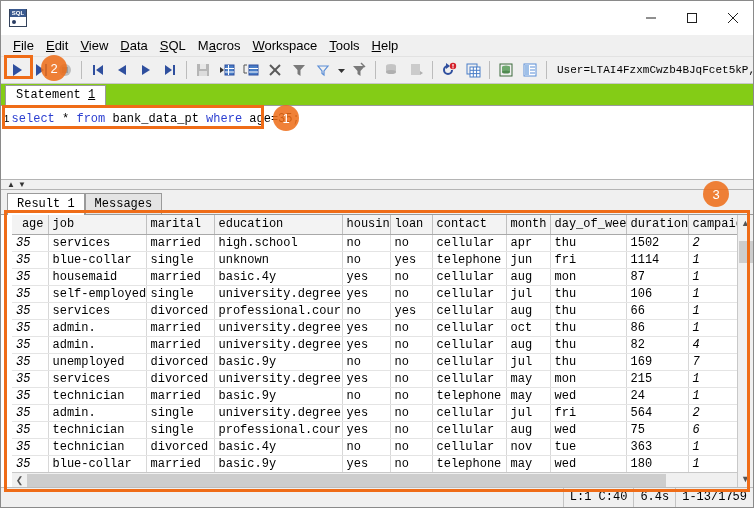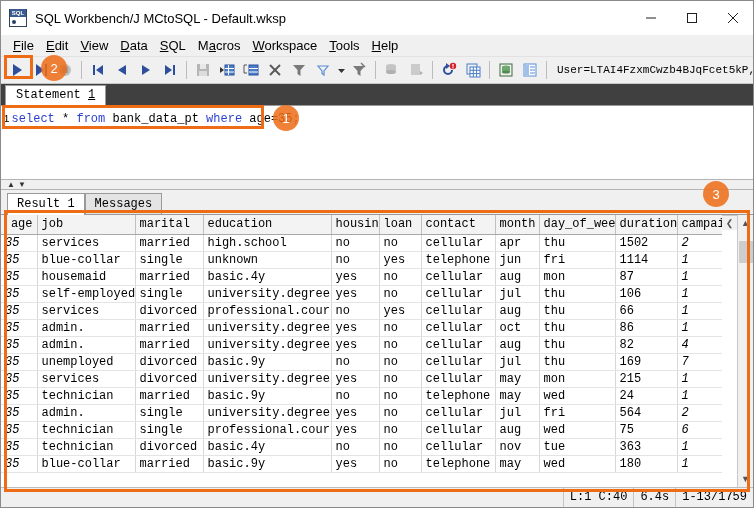--- a/index.html
+++ b/index.html
@@ -93,21 +93,21 @@
     font-family: "Liberation Mono", monospace;
     font-size: 11px; color: #000000;
     margin-left: 6px;
     white-space: nowrap; overflow: hidden;
     flex: 1 1 auto;
   }
 
   
   .stmt-tabs {
     flex: 0 0 22px; height: 22px;
-    background: #404040;
+    background: #84cc16;
     display: flex; align-items: flex-end;
     padding-left: 4px;
     border-bottom: 1px solid #9a9a9a;
   }
   .stmt-tab {
     font-family: "Liberation Mono", monospace;
     font-size: 12px;
     padding: 2px 10px 3px 10px;
     background: #ffffff;
     border: 1px solid #9a9a9a;
@@ -174,22 +174,22 @@
   .grid-outer {
     flex: 1 1 auto;
     position: relative;
     background: #ffffff;
     border-top: 1px solid #9a9a9a;
     display: flex;
     min-height: 0;
   }
   .grid-main {
     flex: 1 1 auto;
-    display: flex; 
-    min-width: 0; min-height: 0;
+    display: flex; flex-direction: column;
+    min-width: 0; min-height: 0; margin-left: 11px;
   }
   .grid-scroll {
     flex: 1 1 auto;
     overflow: hidden;
     min-height: 0;
   }
   table.grid {
     border-collapse: collapse;
     table-layout: fixed;
     width: 100%;
@@ -304,21 +304,20 @@
     z-index: 60;
   }
 </style>
 </head>
 <body>
 
 <div id="app">
 
   <div class="titlebar">
     <div class="app-icon"></div>
-    <div class="title-text">SQL Workbench/J MCtoSQL - Default.wksp</div>
     <div class="winbtns">
       <div class="winbtn">
         <svg width="12" height="12" viewBox="0 0 12 12">
             <line x1="1" y1="6" x2="11" y2="6" stroke="#202020" stroke-width="1"></line>
           </svg>
       </div>
       <div class="winbtn">
         <svg width="12" height="12" viewBox="0 0 12 12">
             <rect x="1.5" y="1.5" width="9" height="9" fill="none" stroke="#202020" stroke-width="1"></rect>
           </svg>

